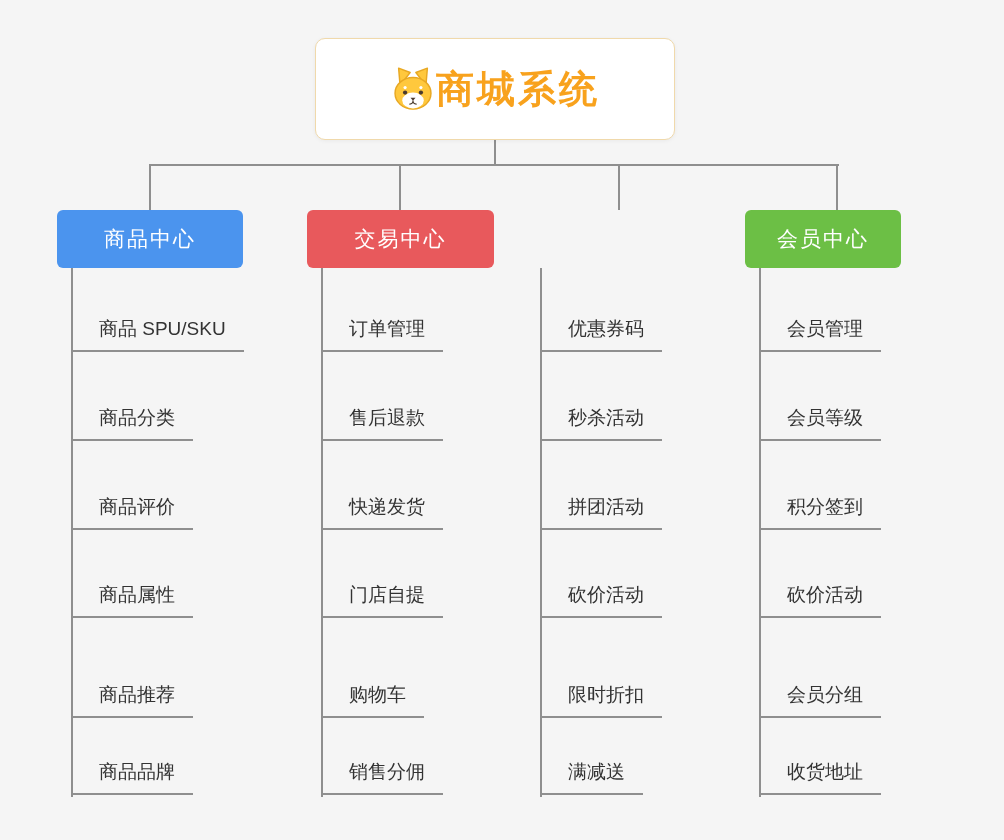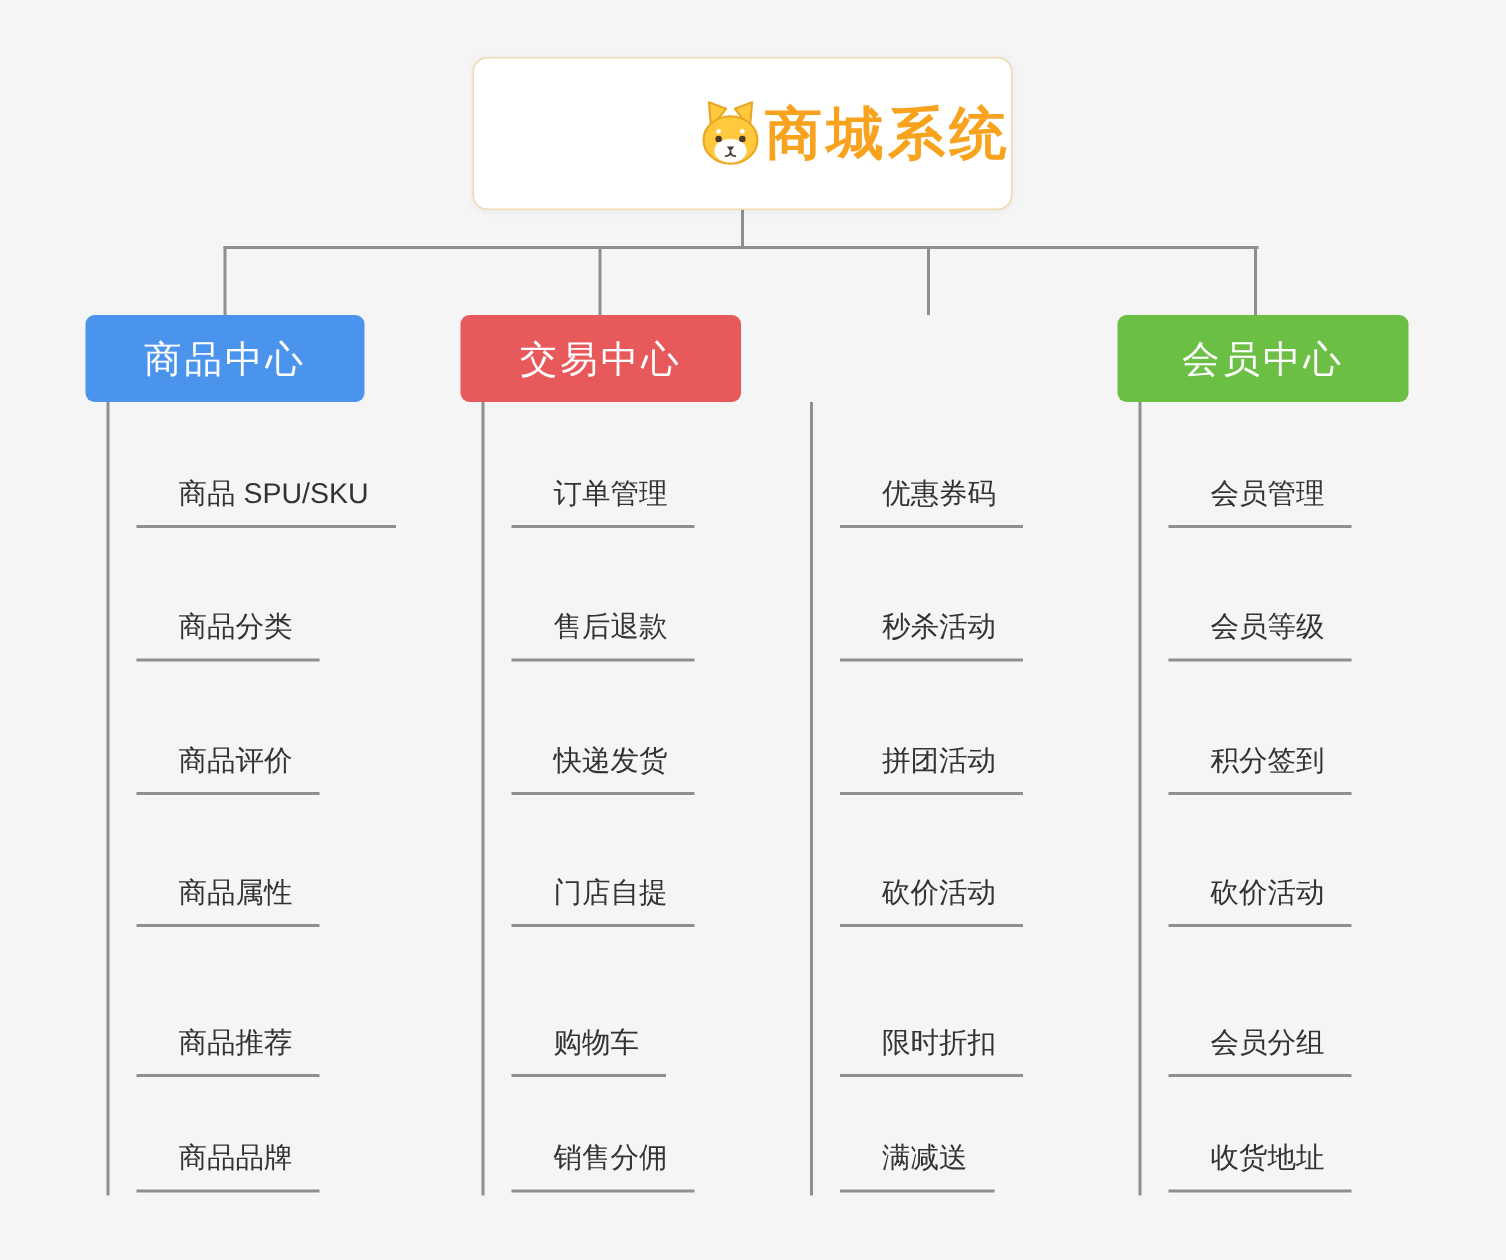--- a/index.html
+++ b/index.html
@@ -11,51 +11,51 @@
     position:relative;
     width:1004px;height:840px;
     background:#f5f5f5;
     overflow:hidden;
   }
   
   .root{
     position:absolute;left:315px;top:38px;width:360px;height:102px;
     background:#ffffff;border:1px solid #f0d9ab;border-radius:10px;
     box-shadow:0 1px 4px rgba(0,0,0,.05);
-    display:flex;align-items:center;justify-content:flex-end;gap:0;
+    display:flex;align-items:center;justify-content:center;gap:0;
     box-sizing:border-box;
   }
   .root-title{
     font-size:38px;font-weight:700;color:#f8a21d;letter-spacing:3px;
   }
   
   .line{position:absolute;background:#8f8f8f;}
   
   .branch{
     position:absolute;top:210px;height:58px;border-radius:6px;
     display:flex;align-items:center;justify-content:center;
-    color:#ffffff;font-size:25px;font-weight:500;letter-spacing:2px;
+    color:#ffffff;font-size:21px;font-weight:500;letter-spacing:2px;
     box-sizing:border-box;cursor:default;
   }
   .b0{left:57px;width:186px;}
   .b1{left:307px;width:187px;}
   .b2{left:526px;width:187px;}
-  .b3{left:745px;width:194px;}
+  .b3{left:745px;width:156px;}
   
   .spine{position:absolute;top:268px;width:2px;height:529px;background:#8f8f8f;}
   .s0{left:71px;} .s1{left:321px;} .s2{left:540px;} .s3{left:759px;}
   
   .col{position:absolute;top:268px;height:530px;}
   .c0{left:71px;} .c1{left:321px;} .c2{left:540px;} .c3{left:759px;}
   .item{
     position:absolute;left:0;height:42px;box-sizing:border-box;
     border-bottom:2px solid #8f8f8f;
     display:flex;align-items:flex-end;
     padding:0 18px 8px 28px;
-    font-size:19px;color:#333333;white-space:nowrap;margin-left:20px;
+    font-size:19px;color:#333333;white-space:nowrap;
   }
   .r1{top:42px;} .r2{top:131px;} .r3{top:220px;}
   .r4{top:308px;} .r5{top:408px;text-align:center;} .r6{top:485px;}
 </style>
 </head>
 <body>
 
 <div class="canvas">
 
   <div class="line" style="left:494px;top:140px;width:2px;height:26px;"></div>

